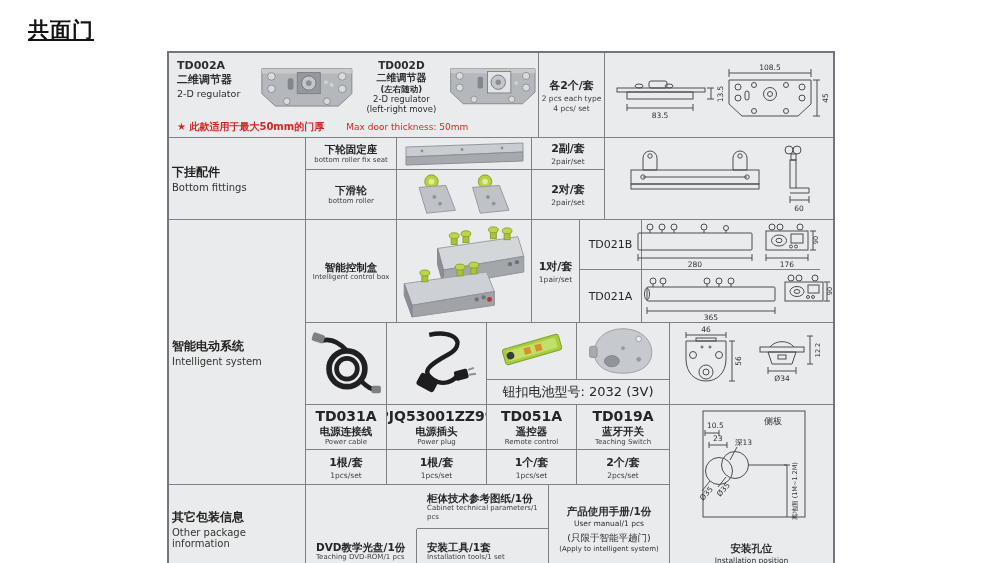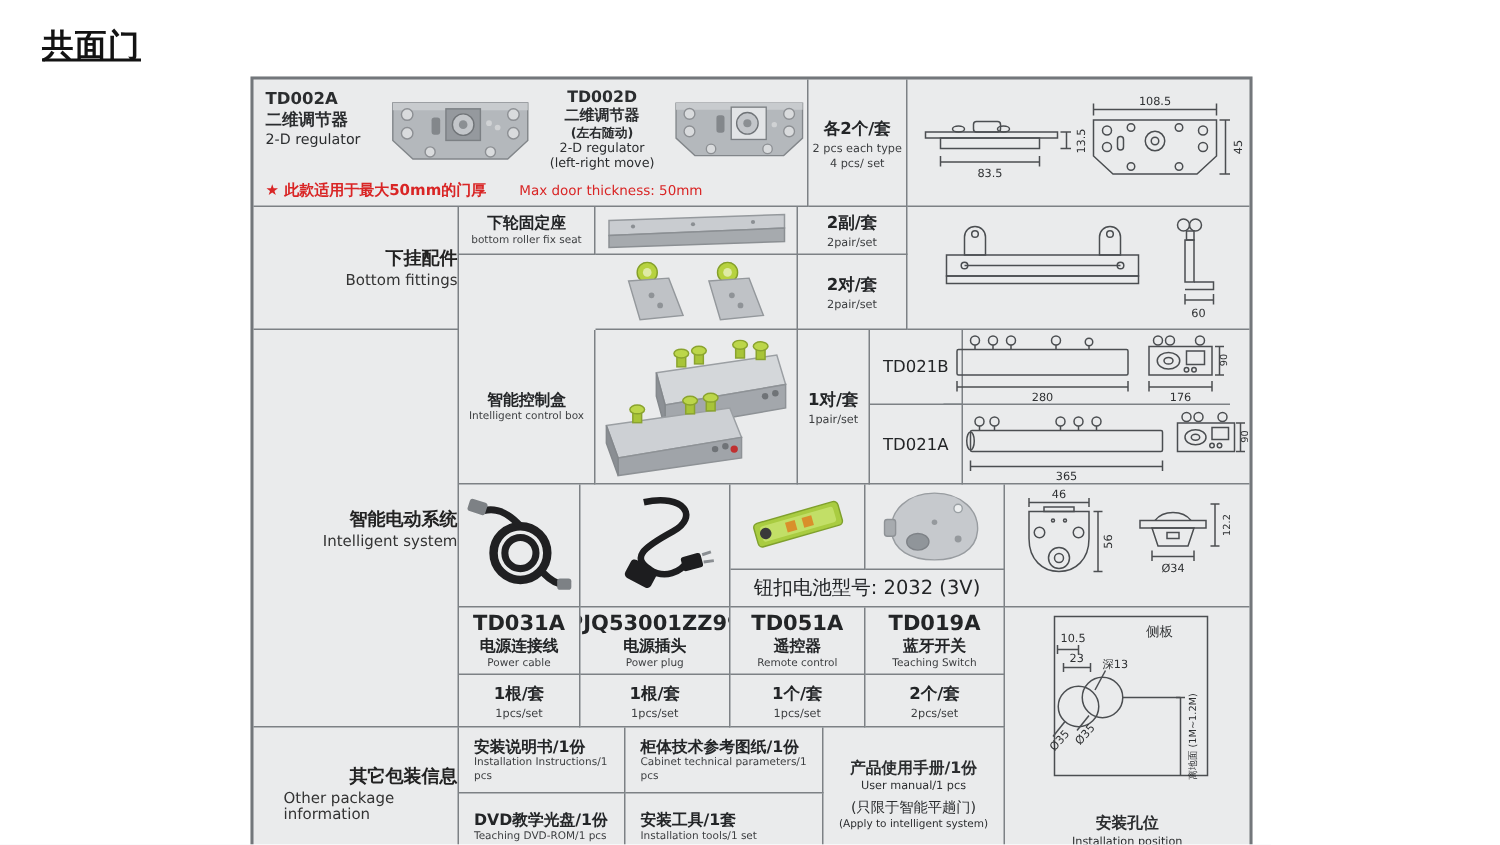--- a/index.html
+++ b/index.html
@@ -4,21 +4,21 @@
 <style>
   html,body{margin:0;padding:0;background:#fff;}
   .canvas{position:relative;width:1000px;height:563px;background:#fff;overflow:hidden;
           font-family:"DejaVu Sans","Liberation Sans",sans-serif;color:#2b2d2f;}
   .page-title{position:absolute;left:28px;top:16px;font-size:21px;font-weight:600;color:#131313;letter-spacing:1px;text-decoration:underline;}
   .tbl{position:absolute;left:167px;top:23px;width:664px;height:520px;background:#eaebec;border:2px solid #73777b;margin-top:28px;}
   .cell{position:absolute;box-sizing:border-box;border-right:1.5px solid #7d8185;border-bottom:1.5px solid #7d8185;
         display:flex;flex-direction:column;align-items:center;justify-content:center;text-align:center;overflow:hidden;}
   .nbr{border-right:none!important}
   .nbb{border-bottom:none!important}
-  .lab{align-items:flex-end;text-align:left;padding-left:20px;}
+  .lab{align-items:flex-start;text-align:left;padding-left:3px;}
   .lab .lcn{font-size:12px;font-weight:600;color:#222;}
   .lab .len{font-size:10px;color:#333;margin-top:1px;}
   .ncn{font-size:10.5px;font-weight:bold;color:#232527;line-height:1.2;}
   .nen{font-size:7px;color:#3c3e40;line-height:1.2;}
   .code{font-size:14px;font-weight:bold;color:#232527;line-height:1.25;text-align:right;}
   .qcn{font-size:11px;font-weight:bold;color:#232527;}
   .qen{font-size:7.5px;color:#3c3e40;margin-top:1px;}
   .model{font-size:11px;color:#232527;}
   .battery{font-size:13px;font-weight:normal;color:#232527;}
   .doc{align-items:flex-start;text-align:left;padding-left:10px;}
@@ -173,20 +173,24 @@
         <circle cx="20" cy="10" r="1.4" fill="#8b8f93"></circle>
           <circle cx="60" cy="8.5" r="1.4" fill="#8b8f93"></circle>
           <circle cx="100" cy="7" r="1.4" fill="#8b8f93"></circle>
       </svg>
     </div>
     <div class="cell" style="left:363px;top:85px;width:73px;height:32px">
       <div class="qcn">2副/套</div>
       <div class="qen">2pair/set</div>
     </div>
 
+    <div class="cell" style="left:137px;top:117px;width:91px;height:50px">
+      <div class="ncn">下滑轮</div>
+      <div class="nen">bottom roller</div>
+    </div>
     <div class="cell" style="left:228px;top:117px;width:135px;height:50px">
       <svg width="110" height="44" viewBox="0 0 110 46">
         <g>
           <rect x="18" y="2" width="6" height="6" fill="#999da1"></rect>
           <circle cx="21" cy="9" r="7" fill="#b7d23f" stroke="#85a029"></circle>
             <circle cx="21" cy="9" r="3" fill="#dfeaa5"></circle>
           <polygon points="8,15 36,13 46,39 16,42" fill="#bfc2c6" stroke="#94989c"></polygon>
           <circle cx="24" cy="25" r="2" fill="#8f9397"></circle>
             <circle cx="30" cy="32" r="2" fill="#8f9397"></circle>
         </g>
@@ -475,24 +479,20 @@
     <div class="cell" style="left:408px;top:397px;width:93px;height:35px">
       <div class="qcn">2个/套</div>
       <div class="qen">2pcs/set</div>
     </div>
 
     <div class="cell lab nbb" style="left:0;top:432px;width:137px;height:88px">
       <div class="lcn">其它包装信息</div>
       <div class="len">Other package information</div>
     </div>
 
-    <div class="cell doc" style="left:137px;top:432px;width:111px;height:44px">
-      <div class="ncn">安装说明书/1份</div>
-      <div class="nen">Installation Instructions/1 pcs</div>
-    </div>
     <div class="cell doc" style="left:248px;top:432px;width:132px;height:44px">
       <div class="ncn">柜体技术参考图纸/1份</div>
       <div class="nen">Cabinet technical parameters/1 pcs</div>
     </div>
     <div class="cell doc nbb" style="left:137px;top:476px;width:111px;height:44px">
       <div class="ncn">DVD教学光盘/1份</div>
       <div class="nen">Teaching DVD-ROM/1 pcs</div>
     </div>
     <div class="cell doc nbb" style="left:248px;top:476px;width:132px;height:44px">
       <div class="ncn">安装工具/1套</div>

